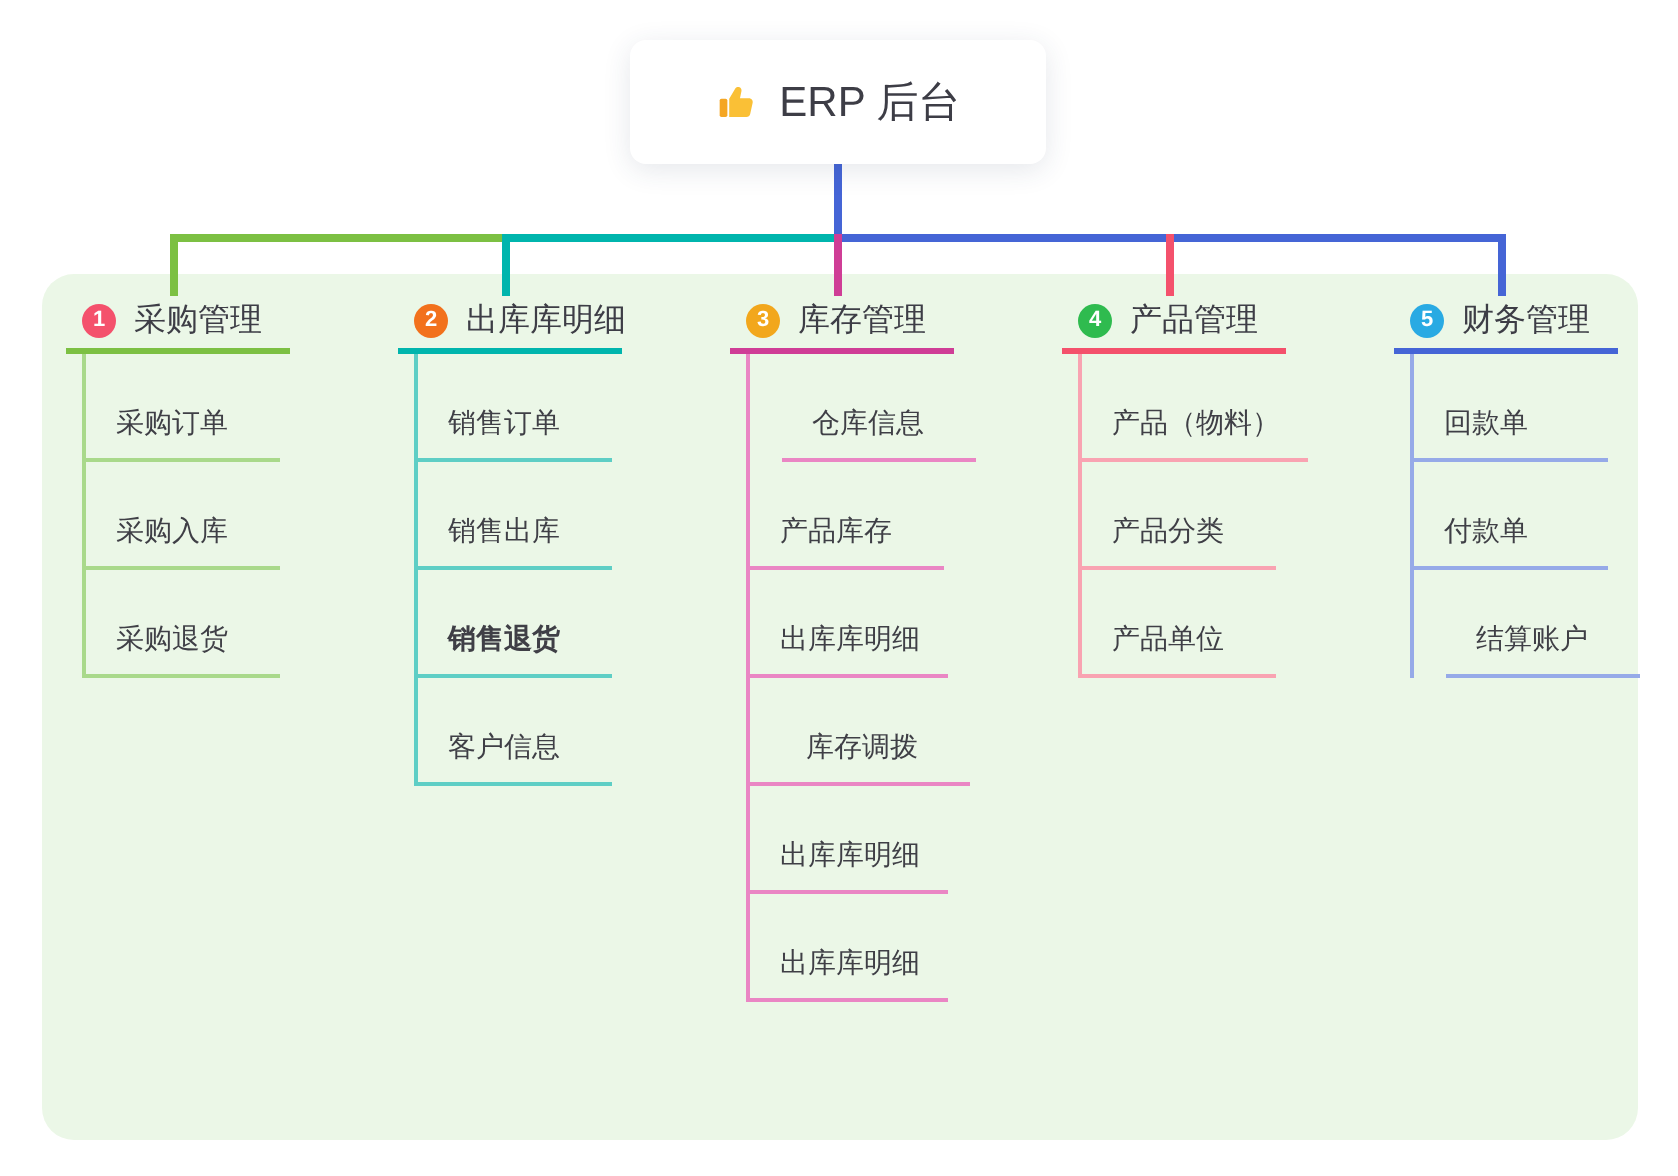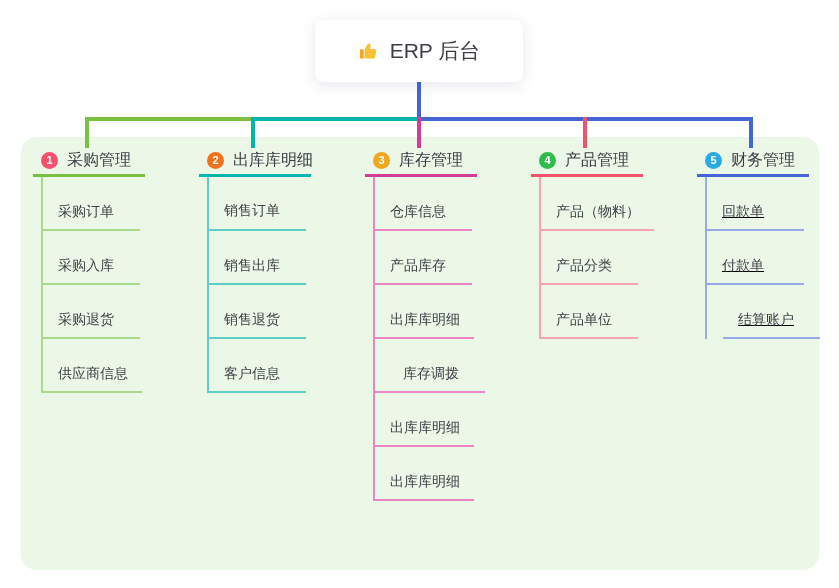--- a/index.html
+++ b/index.html
@@ -111,42 +111,41 @@
   <div class="branches-layer">
       <div class="branch" style="left: 33px;">
         <div class="branch-header" style="border-bottom-color: rgb(124, 192, 67);">
           <span class="badge" style="background: rgb(244, 81, 108);">1</span>
           <span>采购管理</span>
         </div>
         <div class="branch-items" style="border-left-color: rgb(169, 217, 139);">
           <div class="branch-item" style="border-bottom-color: rgb(169, 217, 139);">采购订单</div>
           <div class="branch-item" style="border-bottom-color: rgb(169, 217, 139);">采购入库</div>
           <div class="branch-item" style="border-bottom-color: rgb(169, 217, 139);">采购退货</div>
-          <div class="branch-item" style="border-bottom-color: rgb(169, 217, 139);">供应商信息</div>
         </div>
       </div>
       <div class="branch" style="left: 199px;">
         <div class="branch-header" style="border-bottom-color: rgb(0, 181, 173);">
           <span class="badge" style="background: rgb(242, 113, 28);">2</span>
           <span>出库库明细</span>
         </div>
         <div class="branch-items" style="border-left-color: rgb(94, 206, 197);">
-          <div class="branch-item" style="border-bottom-color: rgb(94, 206, 197); font-family: Liberation Mono, monospace;">销售订单</div>
+          <div class="branch-item" style="border-bottom-color: rgb(94, 206, 197);">销售订单</div>
           <div class="branch-item" style="border-bottom-color: rgb(94, 206, 197);">销售出库</div>
-          <div class="branch-item" style="border-bottom-color: rgb(94, 206, 197);">销售退货</div>
+          <div class="branch-item" style="border-bottom-color: rgb(94, 206, 197); font-weight: bold;">销售退货</div>
           <div class="branch-item" style="border-bottom-color: rgb(94, 206, 197);">客户信息</div>
         </div>
       </div>
       <div class="branch" style="left: 365px;">
         <div class="branch-header" style="border-bottom-color: rgb(207, 61, 150);">
           <span class="badge" style="background: rgb(242, 167, 28);">3</span>
           <span>库存管理</span>
         </div>
         <div class="branch-items" style="border-left-color: rgb(234, 134, 196);">
-          <div class="branch-item" style="border-bottom-color: rgb(234, 134, 196);">仓库信息</div>
+          <div class="branch-item" style="border-bottom-color: rgb(234, 134, 196); margin-left: 16px;">仓库信息</div>
           <div class="branch-item" style="border-bottom-color: rgb(234, 134, 196);">产品库存</div>
           <div class="branch-item" style="border-bottom-color: rgb(234, 134, 196);">出库库明细</div>
           <div class="branch-item" style="border-bottom-color: rgb(234, 134, 196); padding-left: 28px;">库存调拨</div>
           <div class="branch-item" style="border-bottom-color: rgb(234, 134, 196);">出库库明细</div>
           <div class="branch-item" style="border-bottom-color: rgb(234, 134, 196);">出库库明细</div>
         </div>
       </div>
       <div class="branch" style="left: 531px;">
         <div class="branch-header" style="border-bottom-color: rgb(244, 81, 108);">
           <span class="badge" style="background: rgb(47, 187, 79);">4</span>
@@ -156,21 +155,21 @@
           <div class="branch-item" style="border-bottom-color: rgb(249, 163, 178);">产品（物料）</div>
           <div class="branch-item" style="border-bottom-color: rgb(249, 163, 178);">产品分类</div>
           <div class="branch-item" style="border-bottom-color: rgb(249, 163, 178);">产品单位</div>
         </div>
       </div>
       <div class="branch" style="left: 697px;">
         <div class="branch-header" style="border-bottom-color: rgb(69, 101, 214);">
           <span class="badge" style="background: rgb(41, 170, 227);">5</span>
           <span>财务管理</span>
         </div>
-        <div class="branch-items" style="border-left-color: rgb(150, 170, 232); text-decoration: underline;">
+        <div class="branch-items" style="border-left-color: rgb(150, 170, 232);">
           <div class="branch-item" style="border-bottom-color: rgb(150, 170, 232);">回款单</div>
           <div class="branch-item" style="border-bottom-color: rgb(150, 170, 232);">付款单</div>
           <div class="branch-item" style="border-bottom-color: rgb(150, 170, 232); margin-left: 16px;">结算账户</div>
         </div>
       </div>
     </div>
 
 </div>
 
 </body></html>

